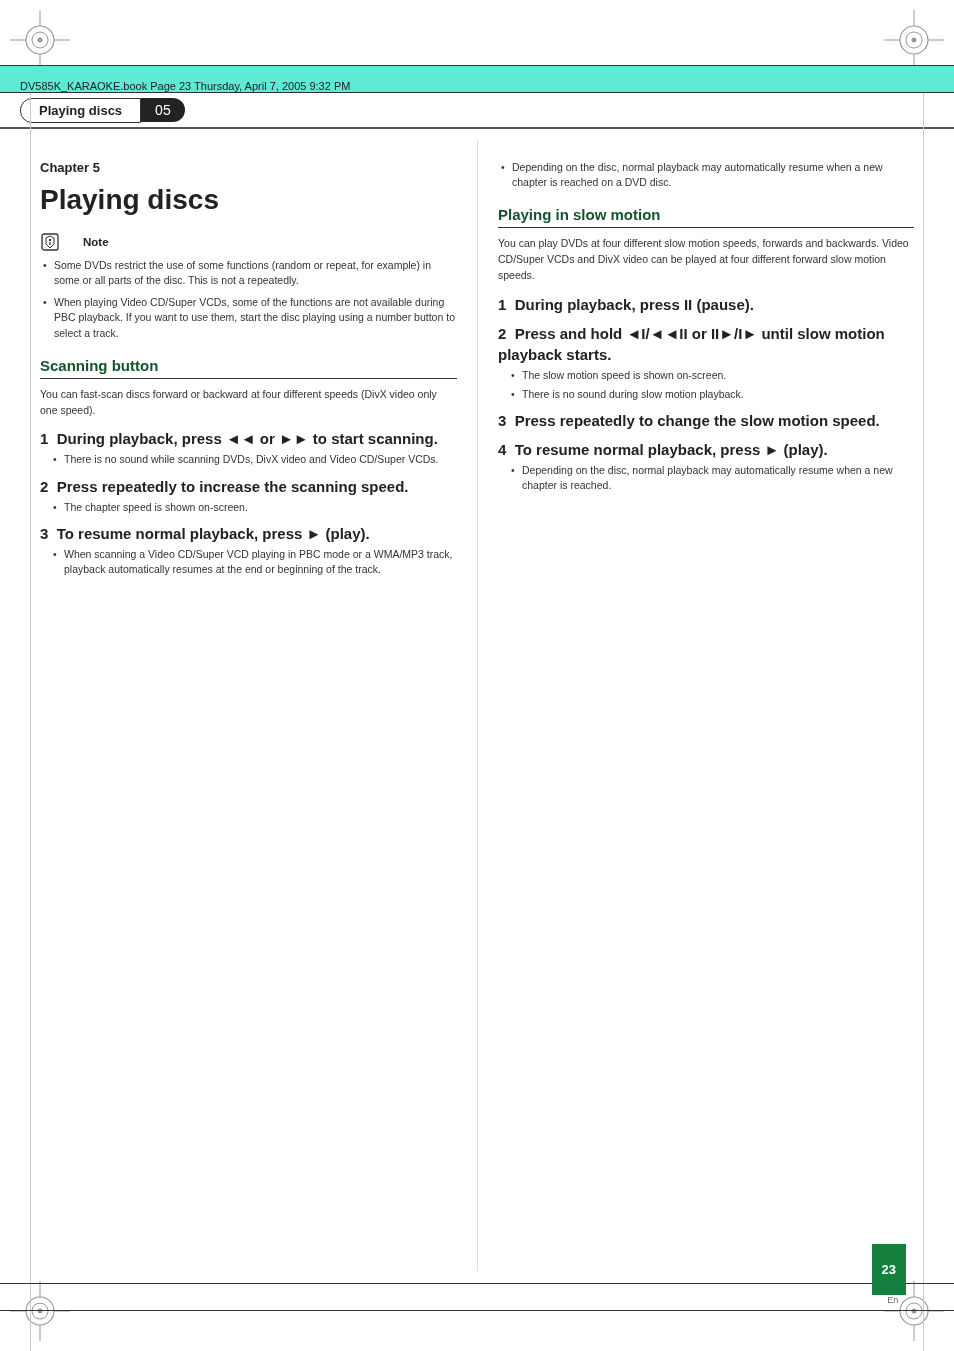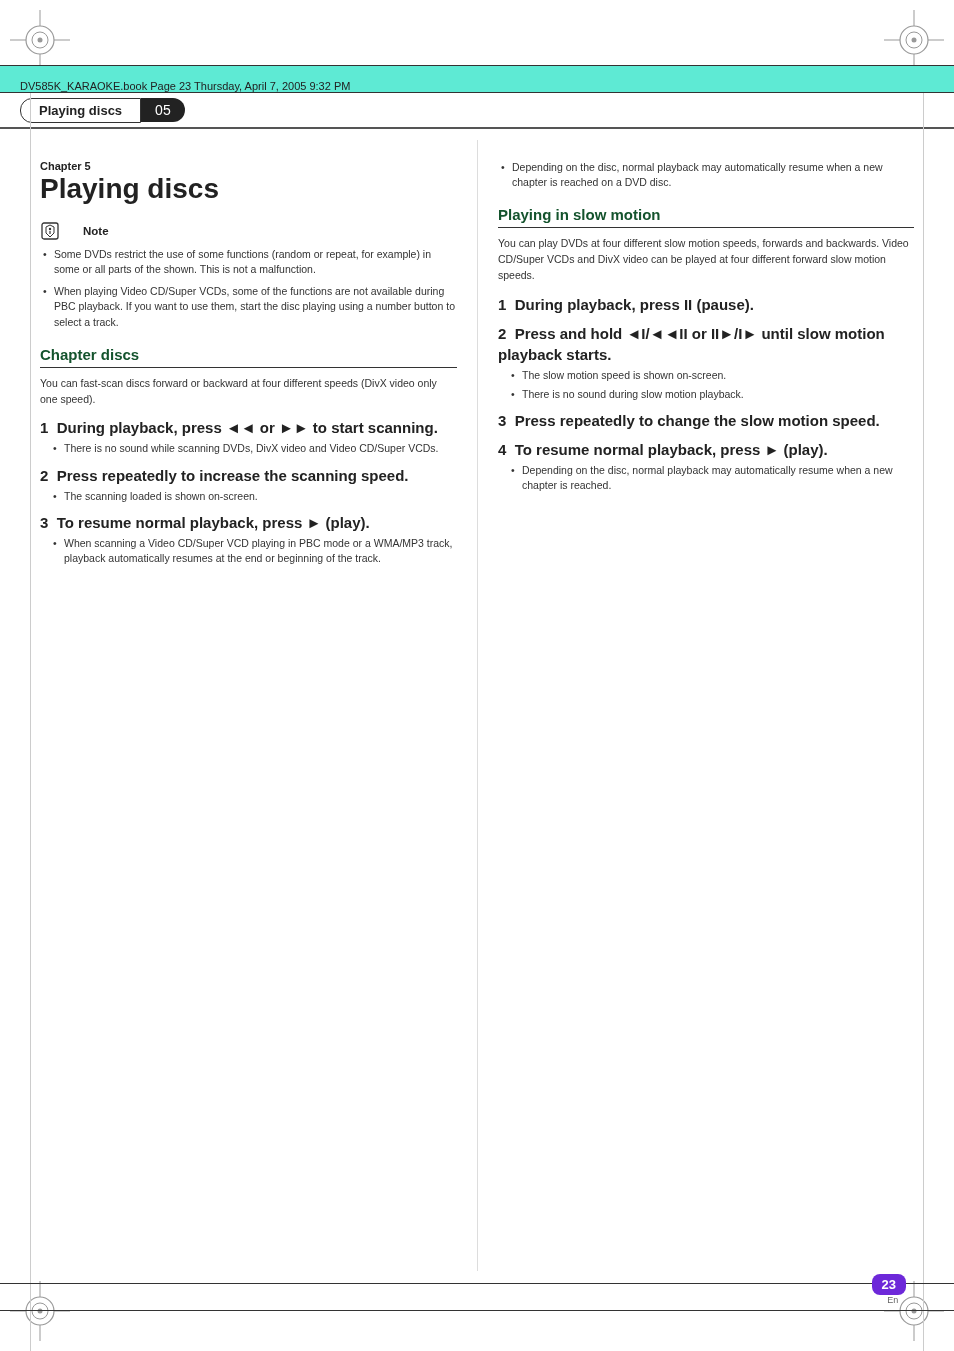--- a/index.html
+++ b/index.html
@@ -120,24 +120,24 @@
     }
 
     .right-col {
       width: 50%;
       padding: 20px 40px 20px 20px;
       border-left: 1px solid #ddd;
     }
 
     
     .chapter-label {
-      font-size: 11px;
-      font-weight: bold;
-      color: #222;
-      margin-bottom: 2px;
+      font-size: 13px;
+      font-weight: bold;
+      color: #222;
+      margin-bottom: 10px;
     }
 
     .chapter-title {
       font-size: 28px;
       font-weight: bold;
       color: #222;
       margin-bottom: 16px;
       line-height: 1.1;
     }
 
@@ -261,26 +261,26 @@
       border-top: 1.5px solid #333;
       border-bottom: 1.5px solid #333;
       height: 28px;
       display: flex;
       align-items: center;
       justify-content: flex-end;
       padding: 0 40px;
     }
 
     .page-number-box {
-      background: #6d28d9;
+      background: #15803d;
       color: #fff;
       font-size: 13px;
       font-weight: bold;
-      padding: 3px 10px;
-      border-radius: 8px;
+      padding: 18px 10px;
+      border-radius: 0;
       margin-right: 8px;
     }
 
     .page-locale {
       font-size: 9px;
       color: #666;
     }
 
   </style>
 </head>
@@ -358,43 +358,43 @@
           <svg viewBox="0 0 18 18" fill="none" xmlns="http://www.w3.org/2000/svg">
             <rect x="1" y="1" width="16" height="16" rx="2" stroke="#333" stroke-width="1.3" fill="none"></rect>
             <path d="M5 5 L9 3 L13 5 L13 11 L9 15 L5 11 Z" stroke="#333" stroke-width="1" fill="none"></path>
             <circle cx="9" cy="7" r="1.2" fill="#333"></circle>
             <line x1="9" y1="9" x2="9" y2="12" stroke="#333" stroke-width="1.2"></line>
           </svg>
         </div>
         <span class="note-title">Note</span>
       </div>
       <ul class="note-list">
-        <li>Some DVDs restrict the use of some functions (random or repeat, for example) in some or all parts of the shown. This is not a malfunction.</li>
+        <li>Some DVDs restrict the use of some functions (random or repeat, for example) in some or all parts of the disc. This is not a repeatedly.</li>
         <li>When playing Video CD/Super VCDs, some of the functions are not available during PBC playback. If you want to use them, start the disc playing using a number button to select a track.</li>
       </ul>
     </div>
 
-    <div class="section-title">Chapter discs</div>
+    <div class="section-title">Scanning button</div>
     <p class="section-intro">You can fast-scan discs forward or backward at four different speeds (DivX video only one speed).</p>
 
     <div class="step">
       <div class="step-header">
         <span class="step-num">1&nbsp;&nbsp;</span><span>During playback, press ◄◄ or ►► to start scanning.</span>
       </div>
       <ul class="step-list">
         <li>There is no sound while scanning DVDs, DivX video and Video CD/Super VCDs.</li>
       </ul>
     </div>
 
     <div class="step">
       <div class="step-header">
         <span class="step-num">2&nbsp;&nbsp;</span><span>Press repeatedly to increase the scanning speed.</span>
       </div>
       <ul class="step-list">
-        <li>The scanning loaded is shown on-screen.</li>
+        <li>The chapter speed is shown on-screen.</li>
       </ul>
     </div>
 
     <div class="step">
       <div class="step-header">
         <span class="step-num">3&nbsp;&nbsp;</span><span>To resume normal playback, press ► (play).</span>
       </div>
       <ul class="step-list">
         <li>When scanning a Video CD/Super VCD playing in PBC mode or a WMA/MP3 track, playback automatically resumes at the end or beginning of the track.</li>
       </ul>

